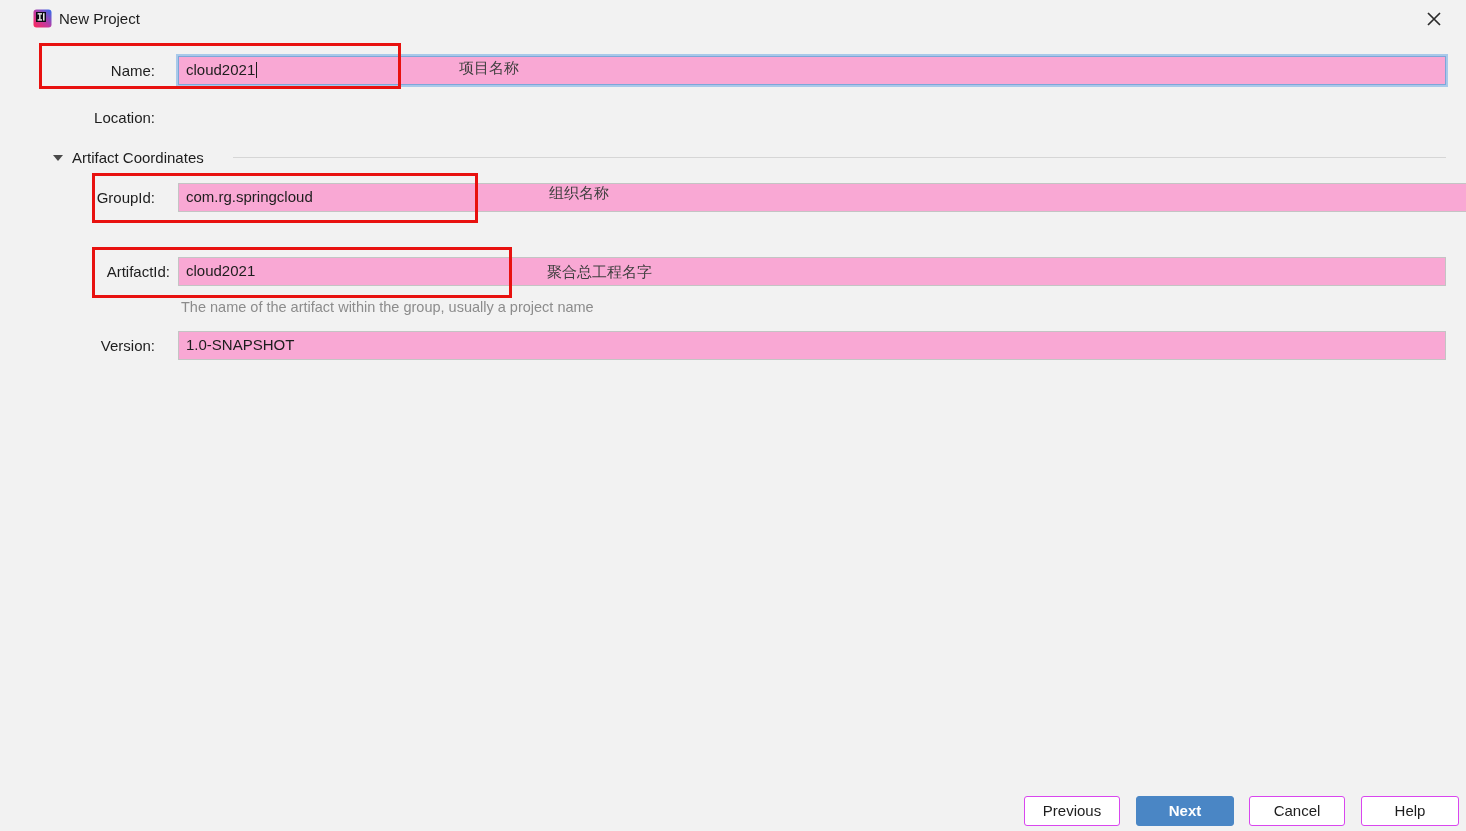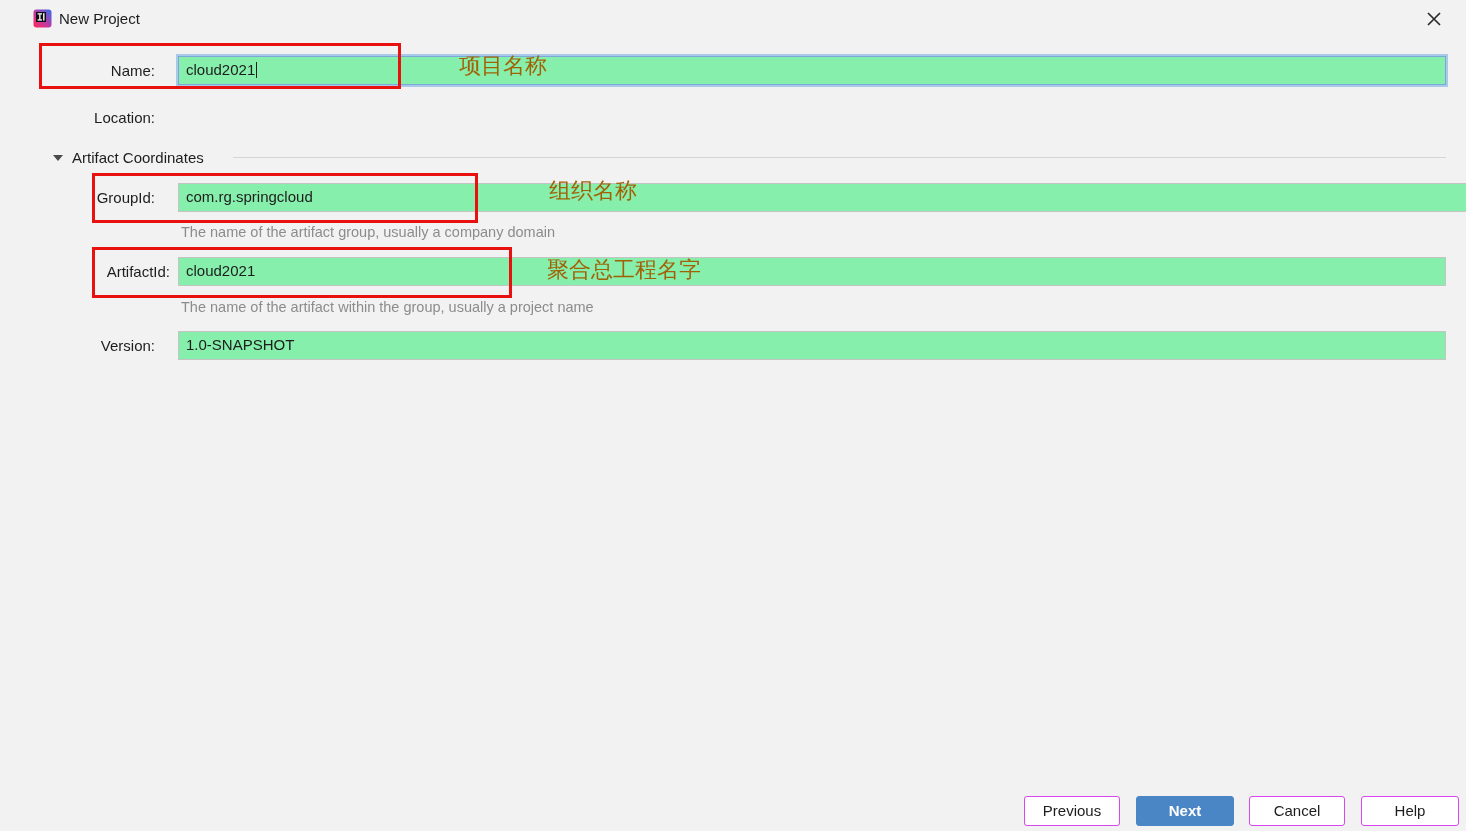--- a/index.html
+++ b/index.html
@@ -100,21 +100,21 @@
     position: absolute;
     font-size: 15px;
     color: #1d1d1d;
     text-align: right;
     line-height: 18px;
     white-space: nowrap;
   }
   .field {
     position: absolute;
     box-sizing: border-box;
-    background: #86efac;
+    background: #f9a8d4;
     border: 1px solid #c4c4c4;
     font-size: 15px;
     color: #1d1d1d;
     line-height: 26px;
     padding-left: 7px;
     white-space: nowrap;
     overflow: hidden;
   }
   .field.focused {
     border: 1px solid #7da7d9;
@@ -202,25 +202,25 @@
     border: 3px solid #e8110f;
     pointer-events: none;
   }
   #anno-box-name       { left: 14px; top: 43px;  width: 362px; height: 46px; }
   #anno-box-groupid    { left: 67px; top: 173px; width: 386px; height: 50px; }
   #anno-box-artifactid { left: 67px; top: 247px; width: 420px; height: 51px; }
 
   
   .anno-text {
     position: absolute;
-    color: #a16207;
-    font-size: 22px;
+    color: #404040;
+    font-size: 15px;
     line-height: 28px;
     white-space: nowrap;
-    font-family: Liberation Mono, monospace;
+    font-family: Liberation Sans, sans-serif;
   }
   #anno-text-name       { left: 434px; top: 54px; }
   #anno-text-groupid    { left: 524px; top: 179px; }
   #anno-text-artifactid { left: 522px; top: 258px; }
 
   
   .btn {
     position: absolute;
     box-sizing: border-box;
     height: 30px;
@@ -292,21 +292,20 @@
   <div class="row-label" id="location-label">Location:</div>
 
   <div id="artifact-section-header">
     <span id="artifact-toggle-arrow"></span>
     <span id="artifact-section-title">Artifact Coordinates</span>
   </div>
   <div id="artifact-section-rule"></div>
 
   <div class="row-label" id="groupid-label">GroupId:</div>
   <div class="field" id="groupid-input"><span>com.rg.springcloud</span></div>
-  <div class="hint" id="groupid-hint">The name of the artifact group, usually a company domain</div>
 
   <div class="row-label" id="artifactid-label">ArtifactId:</div>
   <div class="field" id="artifactid-input"><span>cloud2021</span></div>
   <div class="hint" id="artifactid-hint">The name of the artifact within the group, usually a project name</div>
 
   <div class="row-label" id="version-label">Version:</div>
   <div class="field" id="version-input"><span>1.0-SNAPSHOT</span></div>
 
   <div class="anno-box" id="anno-box-name"></div>
   <div class="anno-box" id="anno-box-groupid"></div>

